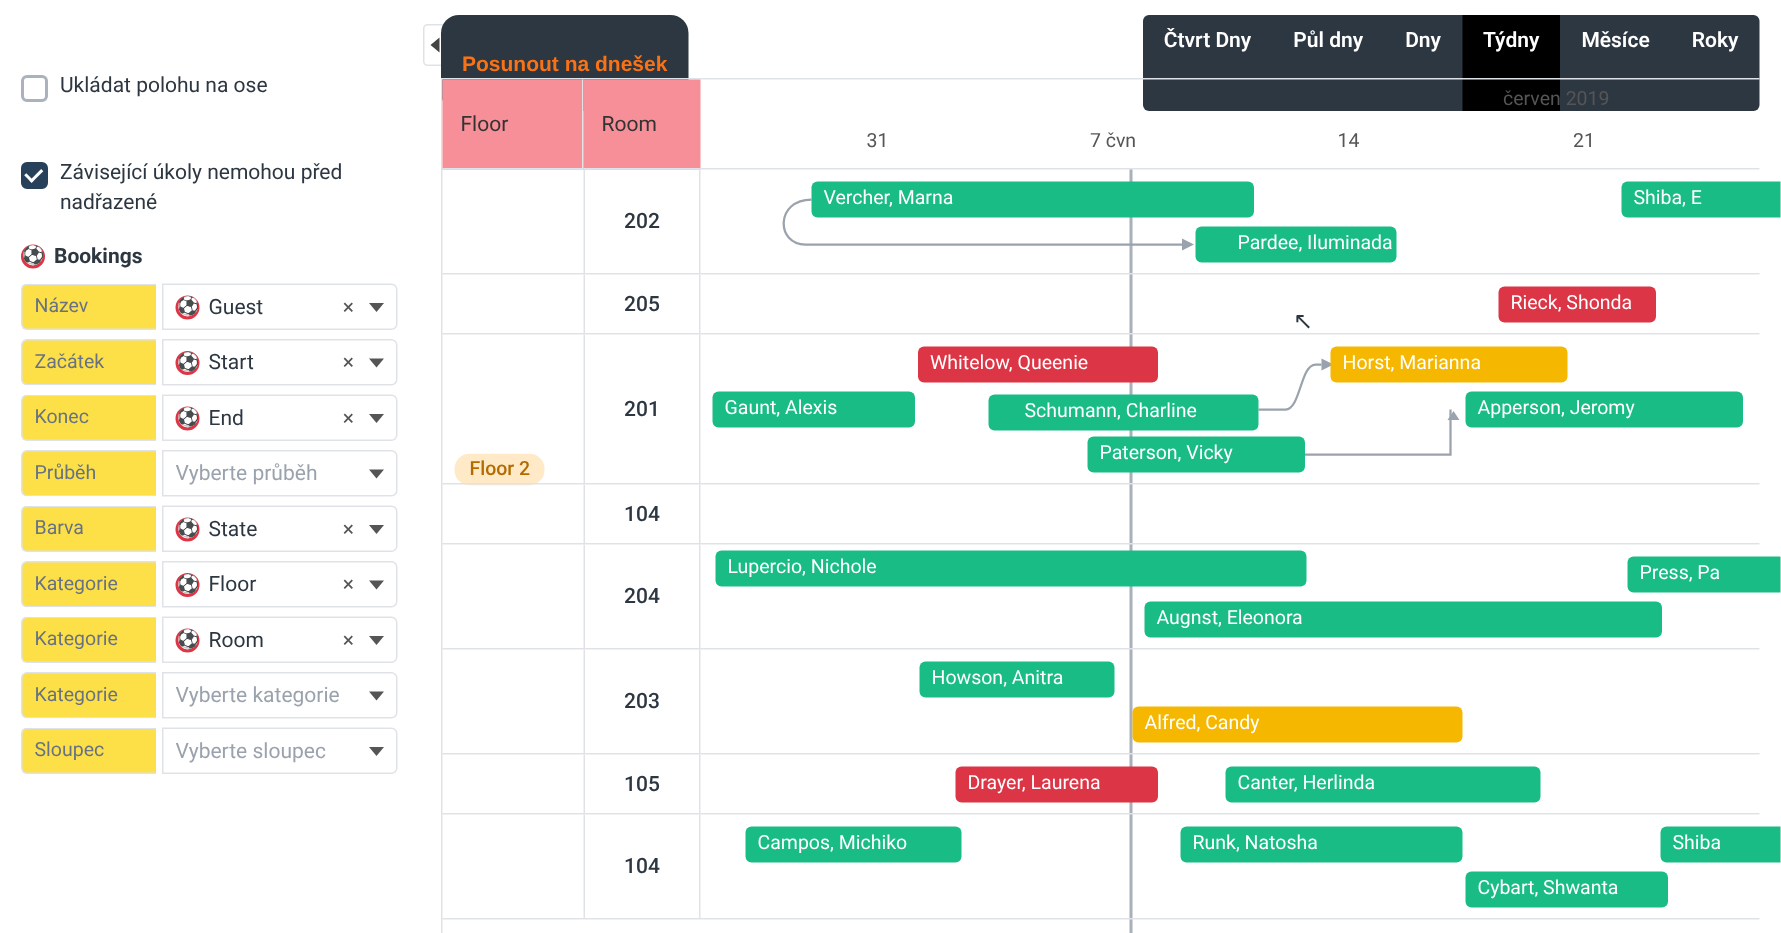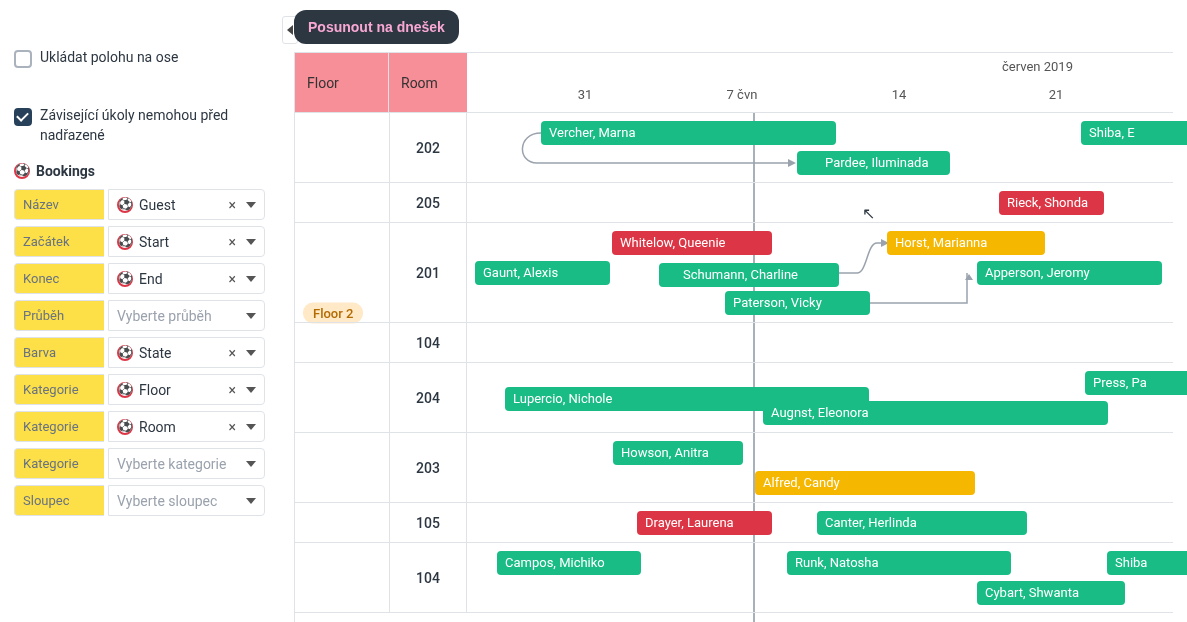--- a/index.html
+++ b/index.html
@@ -21,21 +21,21 @@
   .cfg-value.placeholder { color:#9aa2ad; }
   .cfg-value .txt { flex:1; }
   .cfg-clear { color:#555; font-size:14px; padding:0 2px; }
   .cfg-caret { border-left:5px solid transparent; border-right:5px solid transparent; border-top:6px solid #555; width:0;height:0; margin-left:2px;}
   
   .collapse-btn { position:absolute; top:16px; left:282px; width:16px; height:28px; background:#fff; border:1px solid #dfe3e8; border-radius:3px; display:flex; align-items:center; justify-content:center; }
   .collapse-btn::before { content:""; border-top:5px solid transparent; border-bottom:5px solid transparent; border-right:6px solid #444; }
   
   .main { flex:1; position:relative; }
   .toolbar { display:flex; justify-content:space-between; padding:10px 14px 0 14px; }
-  .btn-today { background:#2d3742; color:#f9a8d4; border:none; padding:9px 14px; border-radius:12px; font-weight:600; font-size:14px;}
+  .btn-today { background:#2d3742; color:#f97316; border:none; padding:24px 14px; border-radius:12px; font-weight:600; font-size:14px;}
   .zoom-tabs { background:#2d3742; border-radius:4px; display:flex; overflow:hidden; }
   .zoom-tab { color:#fff; padding:9px 14px; font-weight:600; font-size:14px; }
   .zoom-tab.active { background:#000; }
   
   .chart { position:absolute; left:14px; right:14px; top:52px; bottom:0; border:1px solid #dfe3e8; border-bottom:none; border-right:none; }
   .corner { position:absolute; left:0; top:0; height:60px; background:#f78f98; border-bottom:1px solid #dfe3e8; display:flex; align-items:center; padding-left:12px; font-weight:400; color:#333;}
   .corner.floor { width:94px; border-right:1px solid #dfe3e8;}
   .corner.room { width:78px; left:94px; }
   .time-hdr { position:absolute; left:172px; right:0; top:0; height:60px; border-bottom:1px solid #dfe3e8; }
   .time-hdr .month { position:absolute; top:6px; font-size:13px; color:#555; }
@@ -149,20 +149,28 @@
           </div>
         </div>
       </div>
   </div>
 
   <div class="collapse-btn"></div>
 
   <div class="main">
     <div class="toolbar">
       <button class="btn-today">Posunout na dnešek</button>
+      <div class="zoom-tabs" id="zoom-tabs">
+          <div class="zoom-tab">Čtvrt Dny</div>
+          <div class="zoom-tab">Půl dny</div>
+          <div class="zoom-tab">Dny</div>
+          <div class="zoom-tab active">Týdny</div>
+          <div class="zoom-tab">Měsíce</div>
+          <div class="zoom-tab">Roky</div>
+        </div>
     </div>
 
     <div class="chart">
       <div class="corner floor">Floor</div>
       <div class="corner room">Room</div>
       <div class="time-hdr" id="time-hdr">
         <span class="month" style="right:100px;">červen 2019</span>
       <span class="tick" style="left: 118px;">31</span>
           <span class="tick" style="left: 275px;">7 čvn</span>
           <span class="tick" style="left: 432px;">14</span>
@@ -171,21 +179,21 @@
       <div class="today-line" id="today-line" style="left: 458px;"></div>
       <div class="rows" id="rows">
         <div class="floor-tag" style="top:200px;">Floor 2</div>
       <div class="row" style="top: 0px; height: 70px;">
             <div class="room-lbl">202</div>
             <svg class="arrow" style="left: 172px; top: 0px; width: 720px; height: 70px;">
               <path d="M 74 20 C 50 20 50 50 70 50 L 321 50"></path>
               <path d="M 321 50 L 329 46 L 329 54 Z" transform="rotate(180 325 50)" fill="#9aa2ad" stroke="none"></path>
             </svg>
             <div class="bar c-green" style="left: 246px; width: 295px; top: 8px;">Vercher, Marna</div>
-            <div class="bar c-green" style="left: 502px; width: 153px; top: 38px; padding-left: 28px;">Pardee, Iluminada</div>
+            <div class="bar c-green" style="left: 502px; width: 134px; top: 38px; padding-left: 28px;">Pardee, Iluminada</div>
             <div class="bar c-green" style="left: 786px; width: 110px; top: 8px;">Shiba, E</div>
           </div>
           <div class="row" style="top: 70px; height: 40px;">
             <div class="room-lbl">205</div>
             <div class="bar c-red" style="left: 704px; width: 105px; top: 8px;">Rieck, Shonda</div>
           </div>
           <div class="row" style="top: 110px; height: 100px;">
             <div class="room-lbl">201</div>
             <svg class="arrow" style="left: 172px; top: 0px; width: 720px; height: 100px;">
               <path d="M 372 50 L 390 50 C 400 50 400 20 410 20 L 414 20"></path>
@@ -198,39 +206,39 @@
             <div class="bar c-green" style="left: 180px; width: 135px; top: 38px;">Gaunt, Alexis</div>
             <div class="bar c-green" style="left: 364px; width: 180px; top: 40px; padding-left: 24px;">Schumann, Charline</div>
             <div class="bar c-green" style="left: 682px; width: 185px; top: 38px;">Apperson, Jeromy</div>
             <div class="bar c-green" style="left: 430px; width: 145px; top: 68px;">Paterson, Vicky</div>
           </div>
           <div class="row" style="top: 210px; height: 40px;">
             <div class="room-lbl">104</div>
           </div>
           <div class="row" style="top: 250px; height: 70px;">
             <div class="room-lbl">204</div>
-            <div class="bar c-green" style="left: 182px; width: 364px; top: 24px; margin-left: 28px;">Lupercio, Nichole</div>
+            <div class="bar c-green" style="left: 182px; width: 394px; top: 4px;">Lupercio, Nichole</div>
             <div class="bar c-green" style="left: 790px; width: 105px; top: 8px;">Press, Pa</div>
             <div class="bar c-green" style="left: 468px; width: 345px; top: 38px;">Augnst, Eleonora</div>
           </div>
           <div class="row" style="top: 320px; height: 70px;">
             <div class="room-lbl">203</div>
             <div class="bar c-green" style="left: 318px; width: 130px; top: 8px;">Howson, Anitra</div>
             <div class="bar c-yellow" style="left: 460px; width: 220px; top: 38px;">Alfred, Candy</div>
           </div>
           <div class="row" style="top: 390px; height: 40px;">
             <div class="room-lbl">105</div>
             <div class="bar c-red" style="left: 342px; width: 135px; top: 8px;">Drayer, Laurena</div>
             <div class="bar c-green" style="left: 522px; width: 210px; top: 8px;">Canter, Herlinda</div>
           </div>
           <div class="row" style="top: 430px; height: 70px;">
             <div class="room-lbl">104</div>
             <div class="bar c-green" style="left: 202px; width: 144px; top: 8px;">Campos, Michiko</div>
-            <div class="bar c-green" style="left: 492px; width: 224px; top: 8px;">Runk, Natosha</div>
+            <div class="bar c-green" style="left: 492px; width: 188px; top: 8px;">Runk, Natosha</div>
             <div class="bar c-green" style="left: 812px; width: 85px; top: 8px;">Shiba</div>
-            <div class="bar c-green" style="left: 682px; width: 148px; top: 38px;">Cybart, Shwanta</div>
+            <div class="bar c-green" style="left: 682px; width: 135px; top: 38px;">Cybart, Shwanta</div>
           </div>
         </div>
     </div>
 
     <span class="cursor" style="left:582px; top:204px;">↖</span>
   </div>
 </div>
 
 </body></html>

